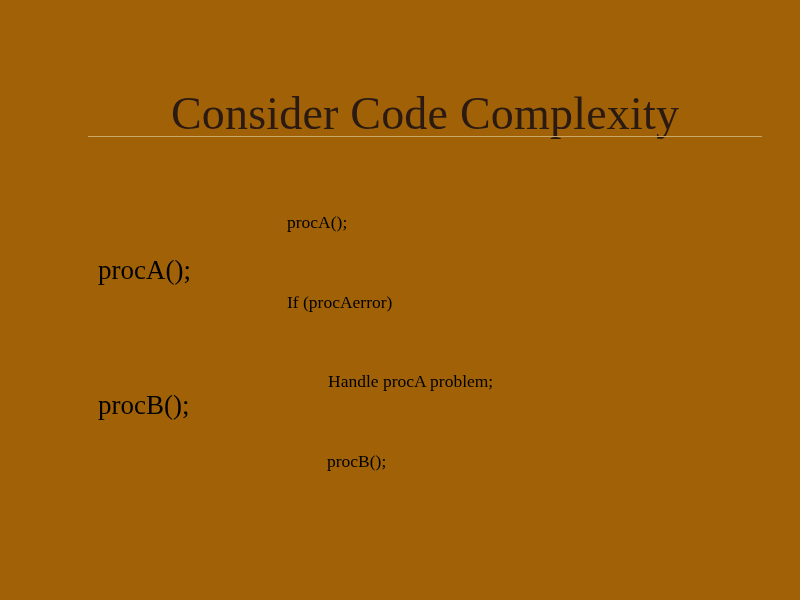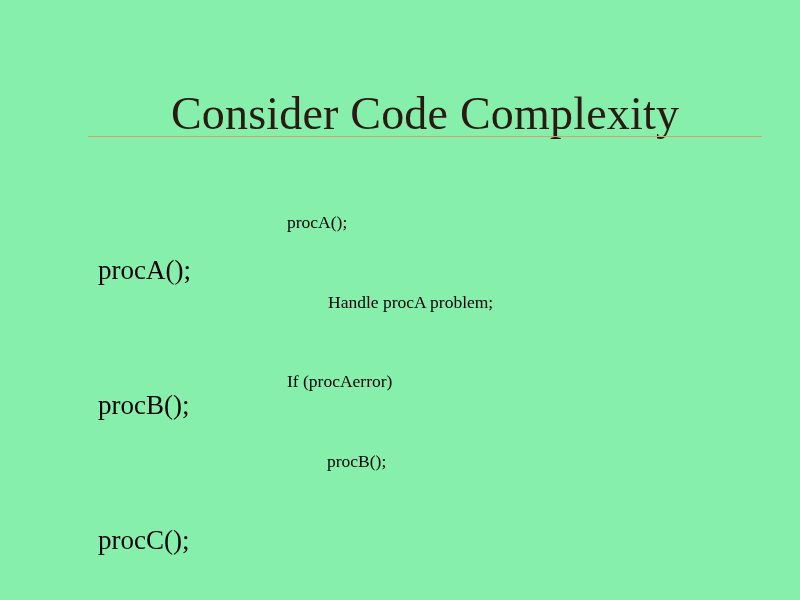--- a/index.html
+++ b/index.html
@@ -6,21 +6,21 @@
   html, body {
     margin: 0;
     padding: 0;
     background: #ffffff;
   }
 
   .slide {
     position: relative;
     width: 800px;
     height: 600px;
-    background: #86efac;
+    background: #a16207;
     overflow: hidden;
     font-family: "Liberation Serif", "DejaVu Serif", serif;
   }
 
   
   .slide-title {
     position: absolute;
     left: 88px;
     top: 54px;
     width: 674px;
@@ -84,27 +84,26 @@
 
 <div class="slide">
 
   <h1 class="slide-title">Consider Code Complexity</h1>
 
   <div class="title-rule"></div>
 
   <div class="simple-code">
     <span class="code-line">procA();</span>
     <span class="code-line">procB();</span>
-    <span class="code-line">procC();</span>
   </div>
 
   <div class="nested-code">
     <span class="code-line ind-0">procA();</span>
+    <span class="code-line ind-0">If (procAerror)</span>
     <span class="code-line ind-1">Handle procA problem;</span>
-    <span class="code-line ind-0">If (procAerror)</span>
     <span class="code-line ind-2">procB();</span>
     
     
     
     
     
     
     
     
   </div>

